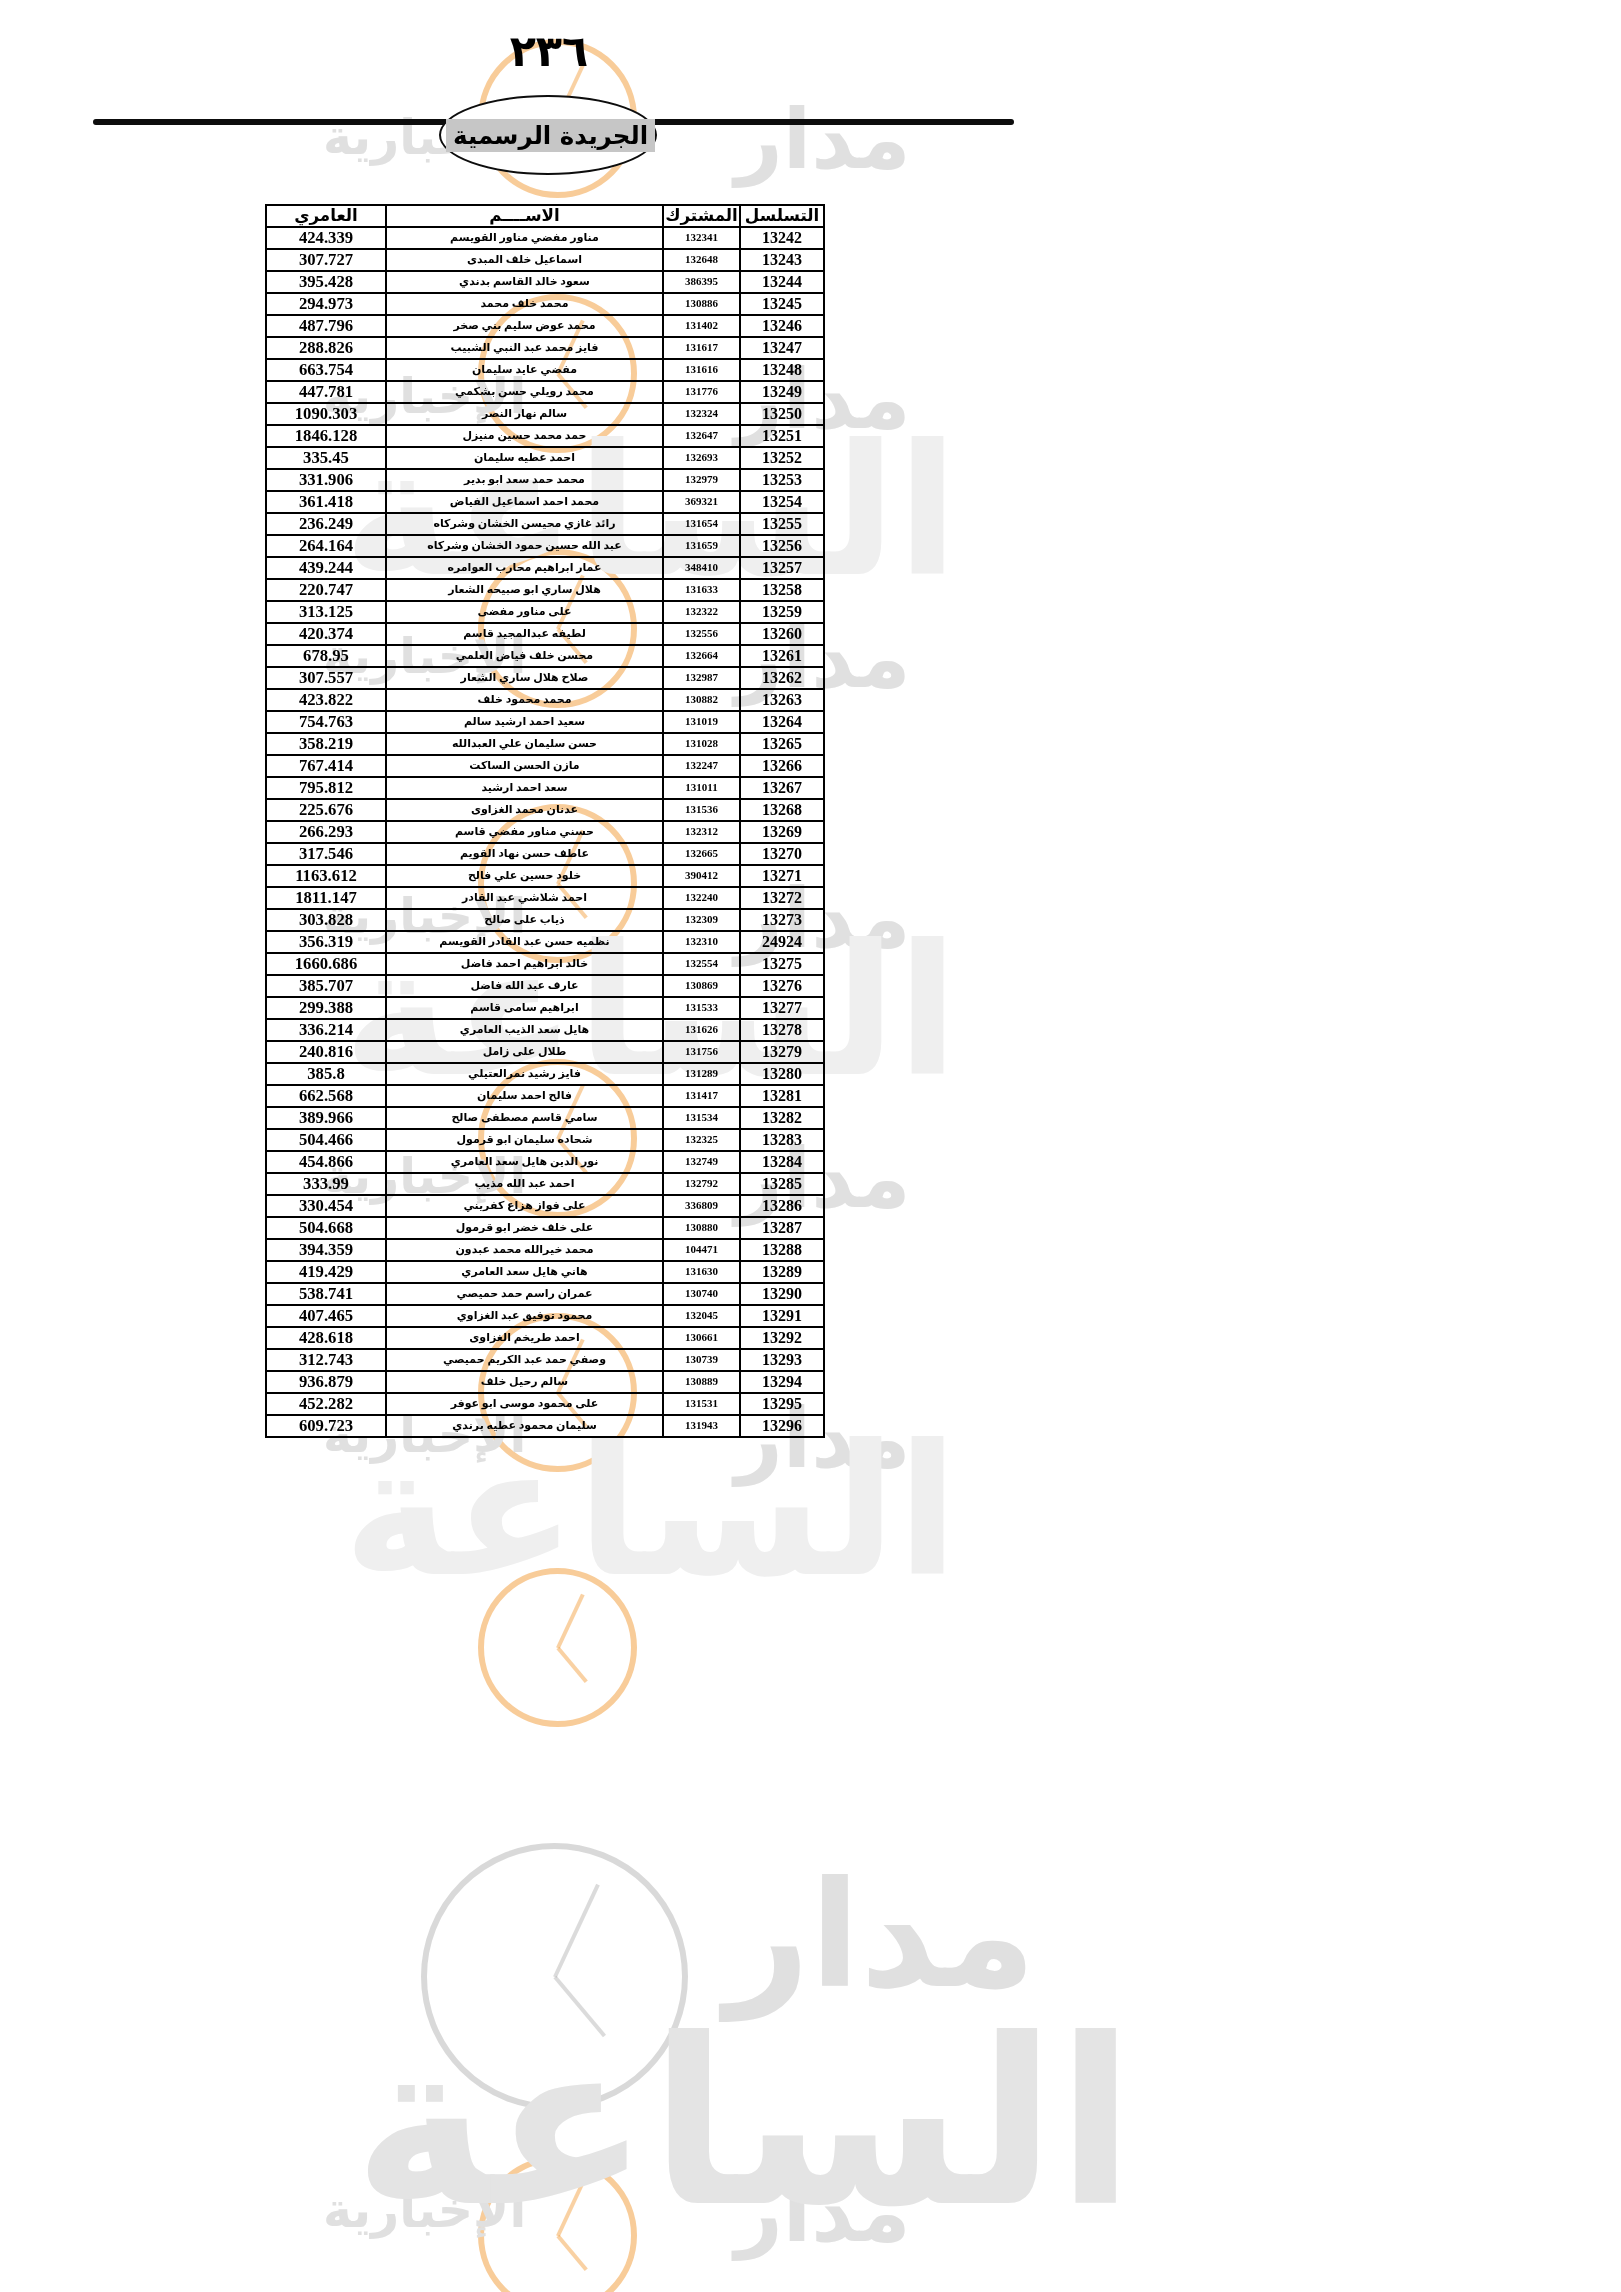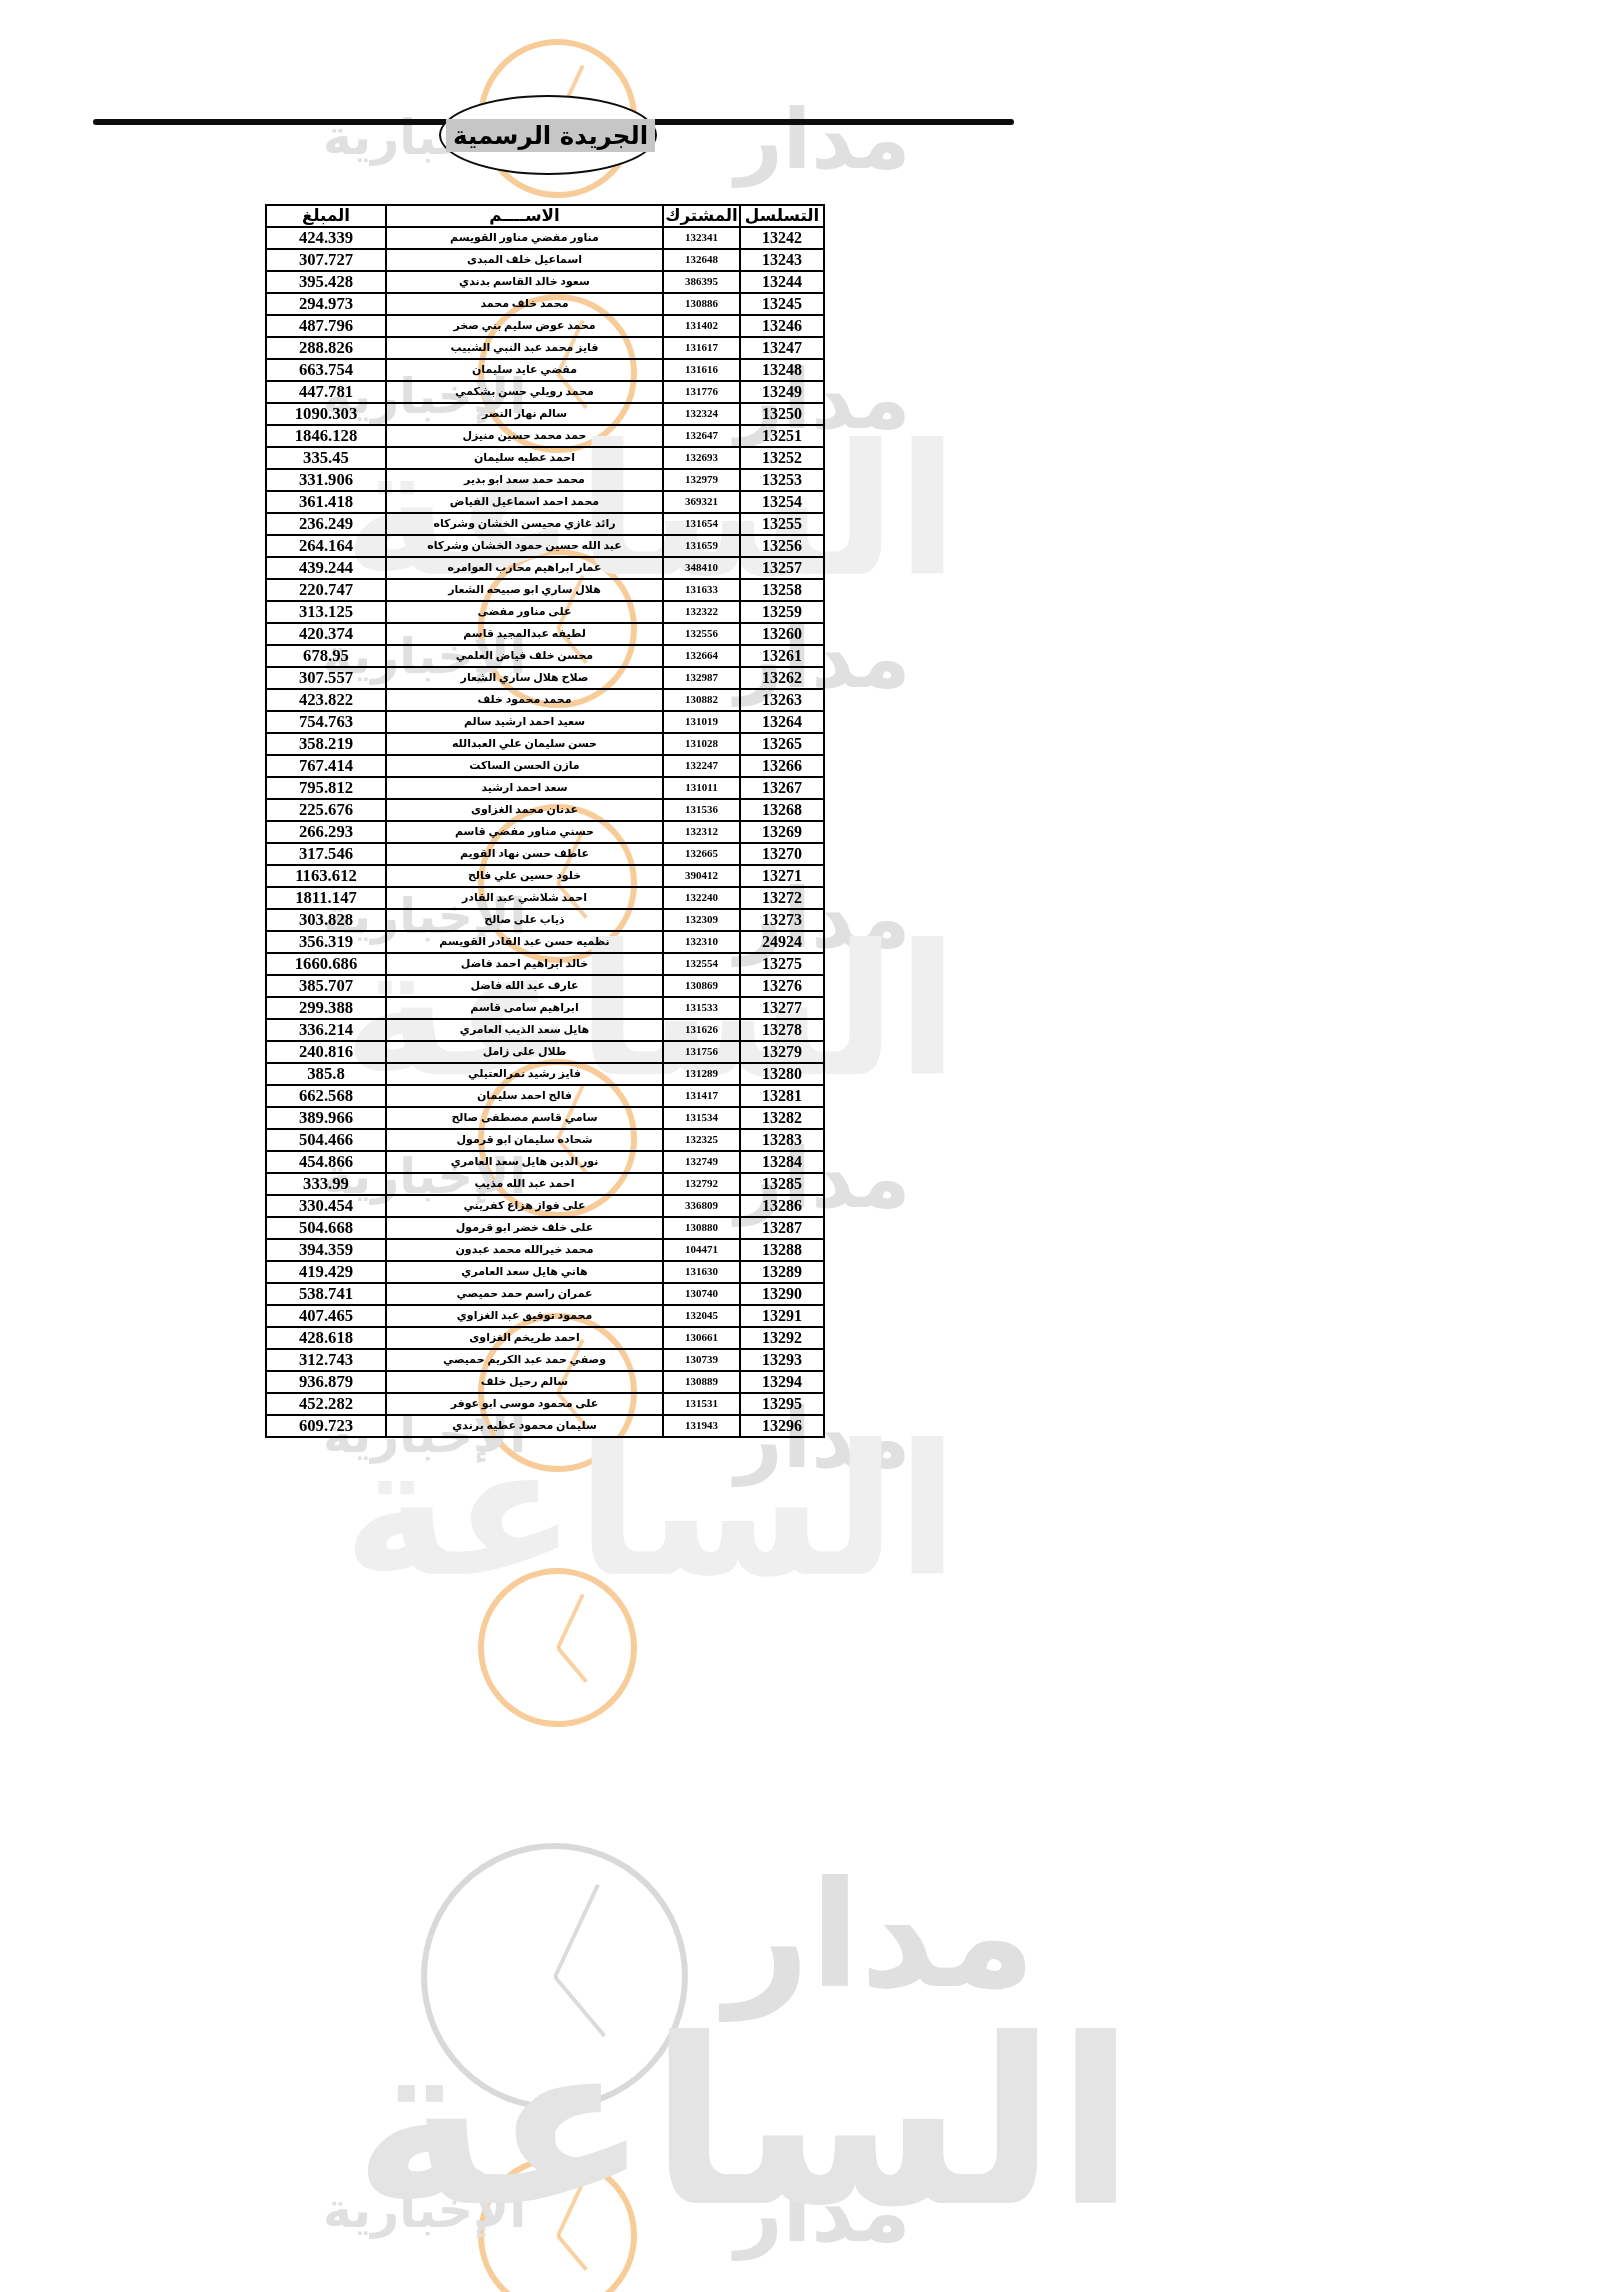--- a/index.html
+++ b/index.html
@@ -98,40 +98,41 @@
       <div class="wm-word" style="left: 735px; top: 1397px; font-size: 83px; color: rgb(224, 224, 224);">مدار</div>
       <div class="wm-word" style="left: 323px; top: 2186px; font-size: 49px; color: rgb(224, 224, 224);">الإخبارية</div>
       <div class="wm-word" style="left: 735px; top: 2171px; font-size: 83px; color: rgb(224, 224, 224);">مدار</div>
       <div class="wm-word" style="left: 343px; top: 421px; font-size: 181px; color: rgb(239, 239, 239);">الساعة</div>
       <div class="wm-word" style="left: 343px; top: 921px; font-size: 181px; color: rgb(239, 239, 239);">الساعة</div>
       <div class="wm-word" style="left: 343px; top: 1421px; font-size: 181px; color: rgb(239, 239, 239);">الساعة</div>
       <div class="wm-word" style="left: 353px; top: 2009px; font-size: 230px; color: rgb(228, 228, 228);">الساعة</div>
       <div class="wm-word" style="left: 725px; top: 1862px; font-size: 147px; color: rgb(224, 224, 224);">مدار</div>
     </div>
 
+  <div class="page-num">٢٣٦</div>
 
   <div class="head-rule"></div>
 
   <div class="title-oval">
     <span class="title-text">الجريدة الرسمية</span>
   </div>
 
   <table class="data-table" dir="rtl">
     <colgroup>
       <col style="width:84px">
       <col style="width:77px">
       <col style="width:277px">
       <col style="width:120px">
     </colgroup>
     <thead>
       <tr>
         <th>التسلسل</th>
         <th>المشترك</th>
         <th>الاســــم</th>
-        <th>المبلغ</th>
+        <th>العامري</th>
       </tr>
     </thead>
     <tbody>
     <tr>
       <td class="c-serial">13242</td>
       <td class="c-sub">132341</td>
       <td class="c-name">مناور مفضي مناور القويسم</td>
       <td class="c-amount">424.339</td>
     </tr>
 

